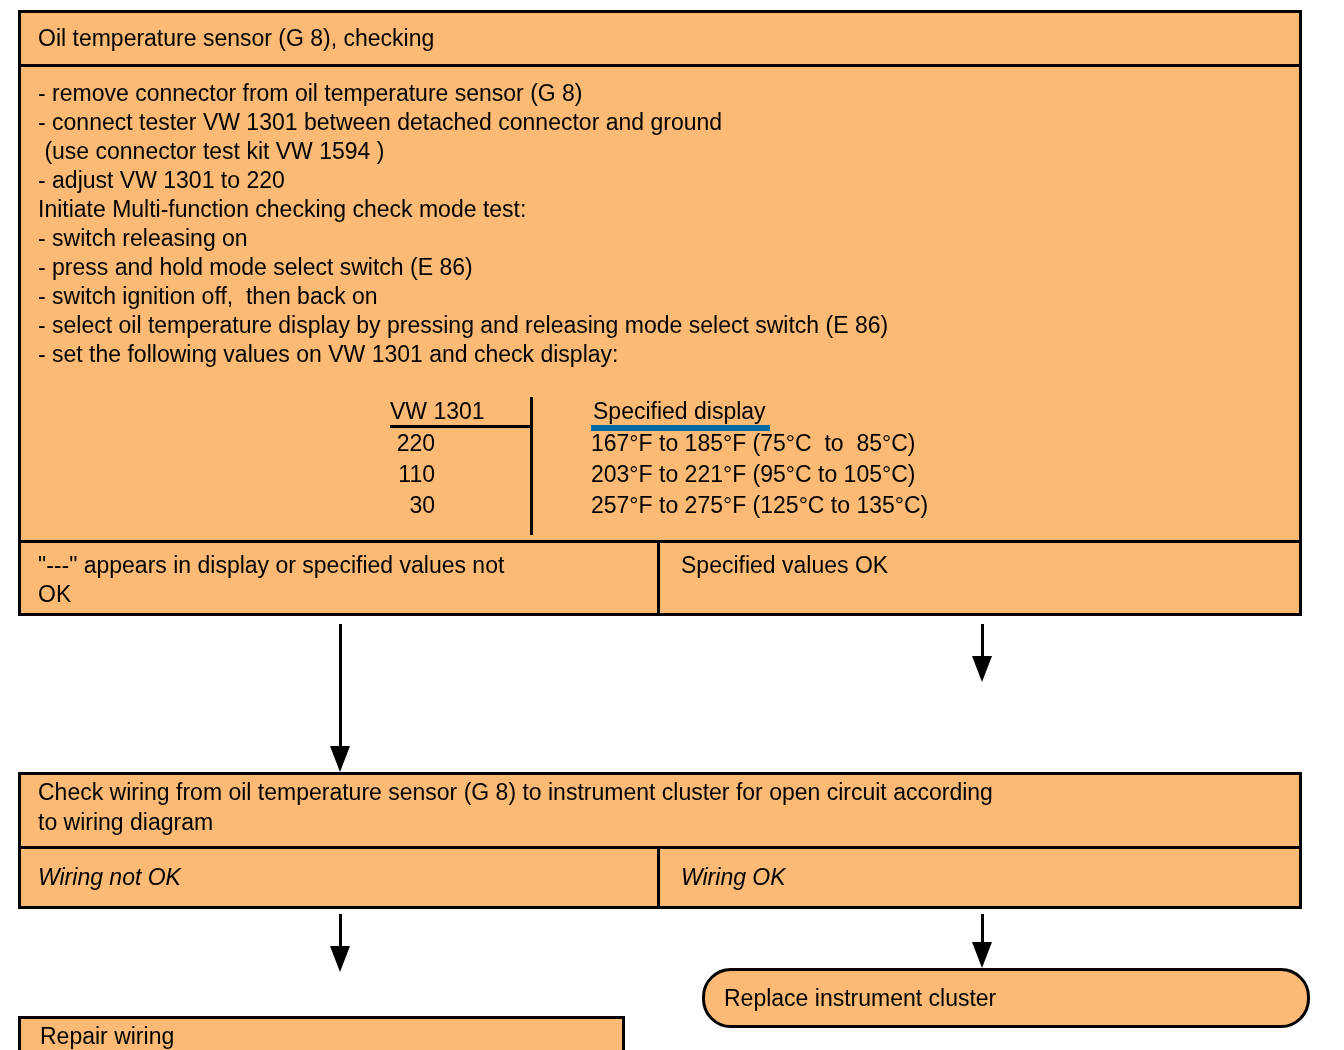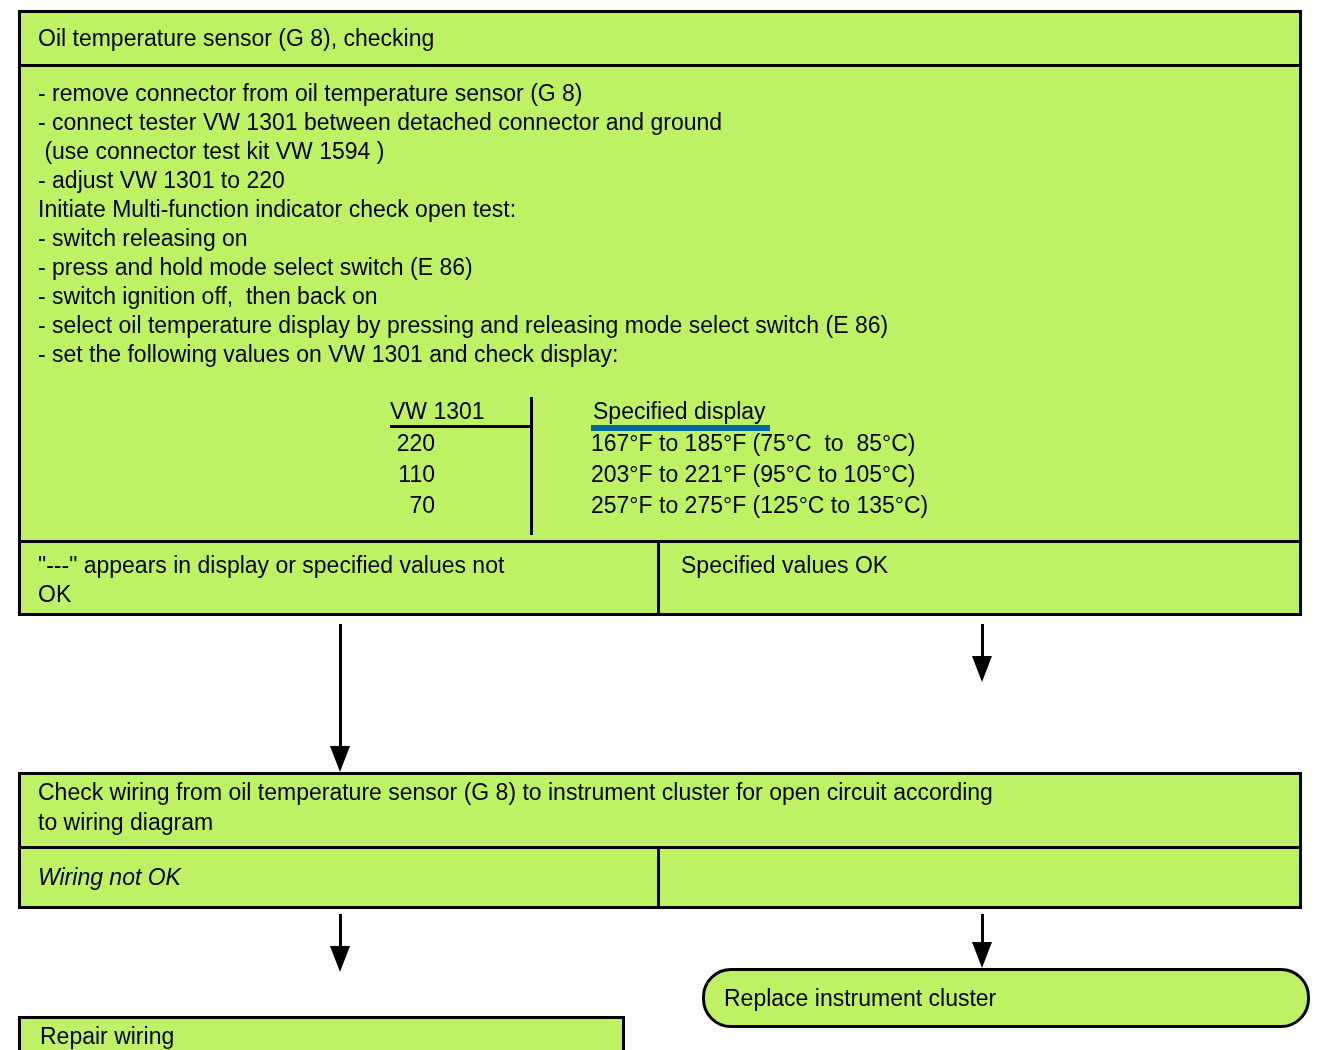--- a/index.html
+++ b/index.html
@@ -14,21 +14,21 @@
     background: #ffffff;
     font-family: "Liberation Sans", sans-serif;
     font-size: 23px;
     color: #000000;
     overflow: hidden;
   }
   .abs { position: absolute; }
   .box {
     border: 3px solid #000000;
     box-sizing: border-box;
-    background: #bef264;
+    background: #fdba74;
   }
   
   #top-block {
     left: 18px; top: 10px;
     width: 1284px;
   }
   #title-row {
     height: 51px;
     border-bottom: 3px solid #000000;
     display: flex;
@@ -169,33 +169,33 @@
   <div id="top-block" class="abs box">
     <div id="title-row">
       <span>Oil temperature sensor (G 8), checking</span>
     </div>
 
     <div id="procedure-row">
       <div class="proc-line">- remove connector from oil temperature sensor (G 8)</div>
       <div class="proc-line">- connect tester VW 1301 between detached connector and ground</div>
       <div class="proc-line"> (use connector test kit VW 1594 )</div>
       <div class="proc-line">- adjust VW 1301 to 220</div>
-      <div class="proc-line">Initiate Multi-function indicator check open test:</div>
+      <div class="proc-line">Initiate Multi-function checking check mode test:</div>
       <div class="proc-line">- switch releasing on</div>
       <div class="proc-line">- press and hold mode select switch (E 86)</div>
       <div class="proc-line">- switch ignition off,  then back on</div>
       <div class="proc-line">- select oil temperature display by pressing and releasing mode select switch (E 86)</div>
       <div class="proc-line">- set the following values on VW 1301 and check display:</div>
 
       <div id="spec-table">
         <div id="spec-col1">
           <div class="spec-h">VW 1301</div>
           <div class="spec-row"><span class="num">220</span></div>
           <div class="spec-row"><span class="num">110</span></div>
-          <div class="spec-row"><span class="num">70</span></div>
+          <div class="spec-row"><span class="num">30</span></div>
         </div>
         <div id="spec-col2">
           <div class="spec-h"><span>Specified display</span></div>
           <div class="spec-row">167°F to 185°F (75°C  to  85°C)</div>
           <div class="spec-row">203°F to 221°F (95°C to 105°C)</div>
           <div class="spec-row">257°F to 275°F (125°C to 135°C)</div>
         </div>
       </div>
     </div>
 
@@ -214,20 +214,23 @@
 
 
   <div id="wiring-block" class="abs box">
     <div id="wiring-text-row">
       <div class="wrap-limit">Check wiring from oil temperature sensor (G 8) to instrument cluster for open circuit according to wiring diagram</div>
     </div>
     <div id="wiring-result-row">
       <div id="wiring-fail">
         <span>Wiring not OK</span>
       </div>
+      <div id="wiring-pass">
+        <span>Wiring OK</span>
+      </div>
     </div>
   </div>
 
   <div id="arrow-wfail-to-repair" class="arrow"></div>
   <div id="arrow-wpass-to-cluster" class="arrow"></div>
 
   <div id="repair-wiring-box" class="abs box action-box">
     <span>Repair wiring</span>
   </div>
   <div id="replace-cluster-box" class="abs box action-box">

